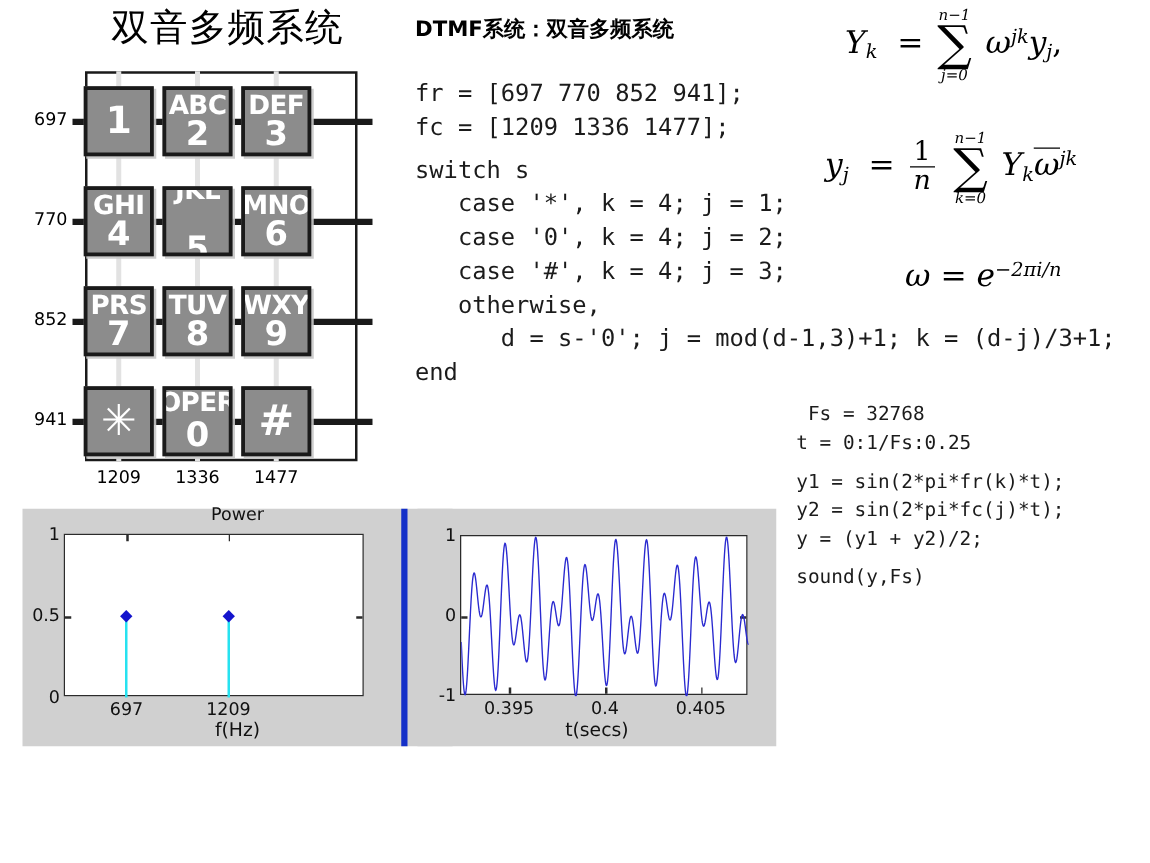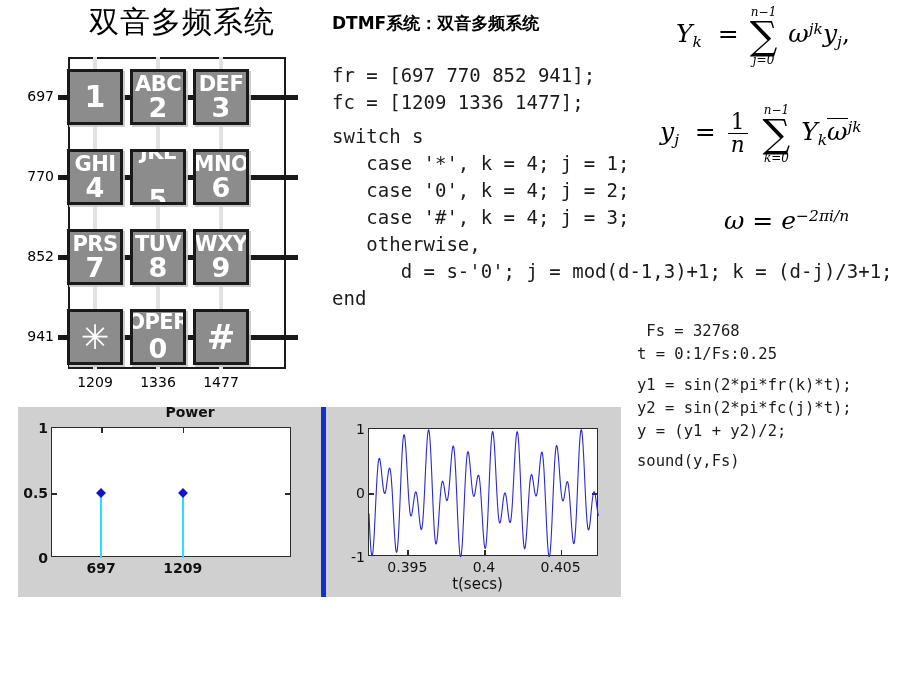--- a/index.html
+++ b/index.html
@@ -188,21 +188,21 @@
     top: 407px;
     width: 603px;
     height: 190px;
   }
   .plot-panel {
     position: absolute;
     top: 0;
     height: 190px;
     background: #d0d0d0;
   }
-  #plot-spectrum { left: 0;   width: 344px; font-weight: bold; }
+  #plot-spectrum { left: 0;   width: 344px; }
   #plot-waveform { left: 316px; width: 287px; }
   #plot-divider {
     position: absolute;
     left: 303px;
     top: 0;
     width: 5px;
     height: 190px;
     background: #1430c8;
   }
   .axes {
@@ -420,20 +420,21 @@
         <div class="ytick" style="top: 0px;">1</div>
         <div class="xtick" style="left: 49.2px;">697</div>
         <div class="tickmark-x topside" style="left: 49.2px;"></div>
         <div class="xtick" style="left: 130.8px;">1209</div>
         <div class="tickmark-x topside" style="left: 130.8px;"></div>
         <div class="stem-line" style="left: 48.2px; top: 65px; height: 65px; background: rgb(38, 226, 240);"></div>
         <div class="stem-dot" style="left: 49.2px; top: 65px; background: rgb(20, 20, 205);"></div>
         <div class="stem-line" style="left: 129.8px; top: 65px; height: 65px; background: rgb(38, 226, 240);"></div>
         <div class="stem-dot" style="left: 130.8px; top: 65px; background: rgb(20, 20, 205);"></div>
       </div>
+    <div class="xlabel" id="spectrum-xlabel" style="top:168px;">f(Hz)</div>
   </div>
 
   <div id="plot-divider"></div>
 
   <div class="plot-panel" id="plot-waveform">
     <div class="axes" id="axes-waveform">
         <div class="ytick" style="top: 128px;">-1</div>
         <div class="ytick" style="top: 64px;">0</div>
         <div class="tickmark-y" style="top: 64px;"></div>
         <div class="tickmark-y rightside" style="top: 64px;"></div>

